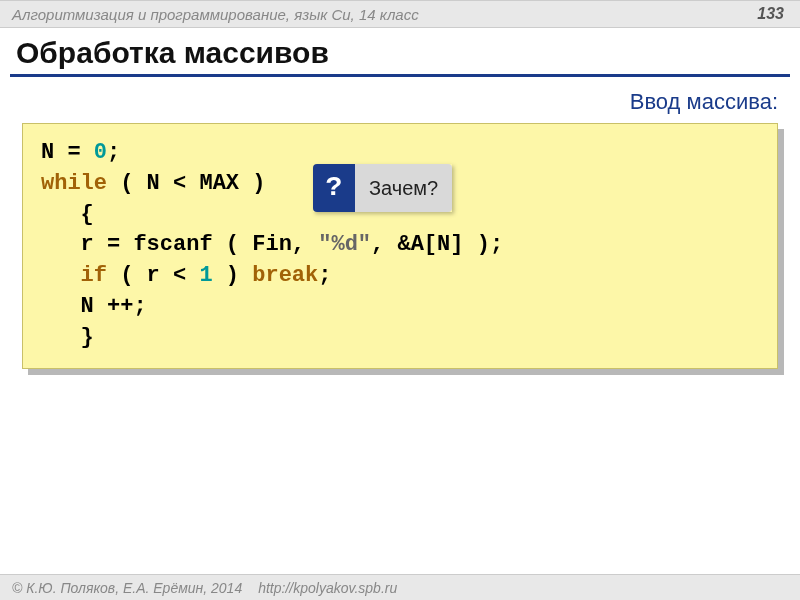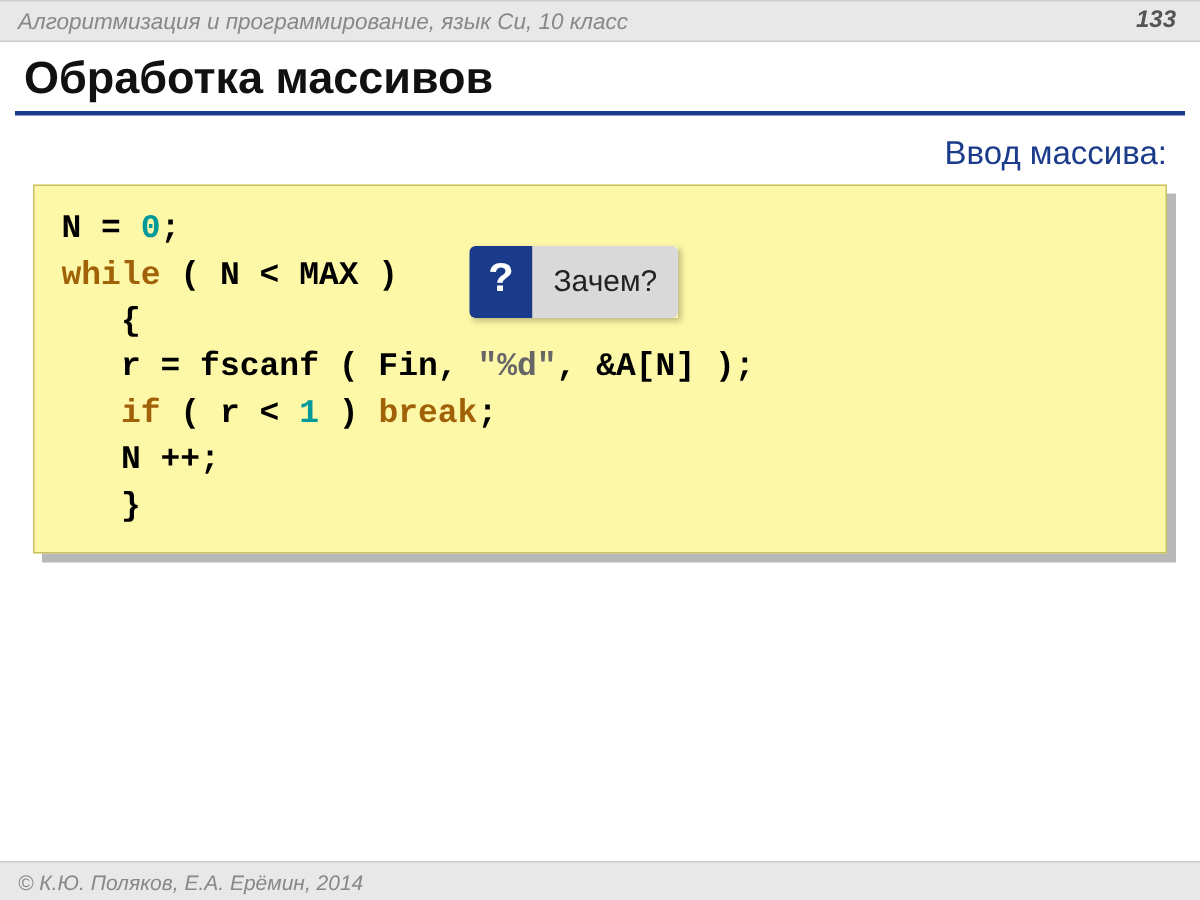--- a/index.html
+++ b/index.html
@@ -121,21 +121,21 @@
     font-style: italic;
     font-size: 14px;
     color: #888;
   }
   .footer .link { margin-left: 16px; }
 </style>
 </head>
 <body>
 
 <div class="header-bar">
-  <span class="header-text">Алгоритмизация и программирование, язык Си, 10 класс</span>
+  <span class="header-text">Алгоритмизация и программирование, язык Си, 14 класс</span>
   <span class="page-num">133</span>
 </div>
 
 <div class="title">Обработка массивов</div>
 <div class="title-underline"></div>
 
 <div class="subtitle">Ввод массива:</div>
 
 <div class="code-wrap">
   <div class="code-shadow"></div>
@@ -146,13 +146,14 @@
 <span>   </span><span class="kw-blue">if</span><span> ( r &lt; </span><span class="num-cyan">1</span><span> ) </span><span class="kw-blue">break</span><span>;</span>
 <span>   N ++;</span>
 <span>   }</span><div class="callout">
       <div class="callout-q">?</div>
       <div class="callout-label">Зачем?</div>
     </div></div>
 </div>
 
 <div class="footer">
   <span>© К.Ю. Поляков, Е.А. Ерёмин, 2014</span>
+  <span class="link">http://kpolyakov.spb.ru</span>
 </div>
 
 </body></html>

